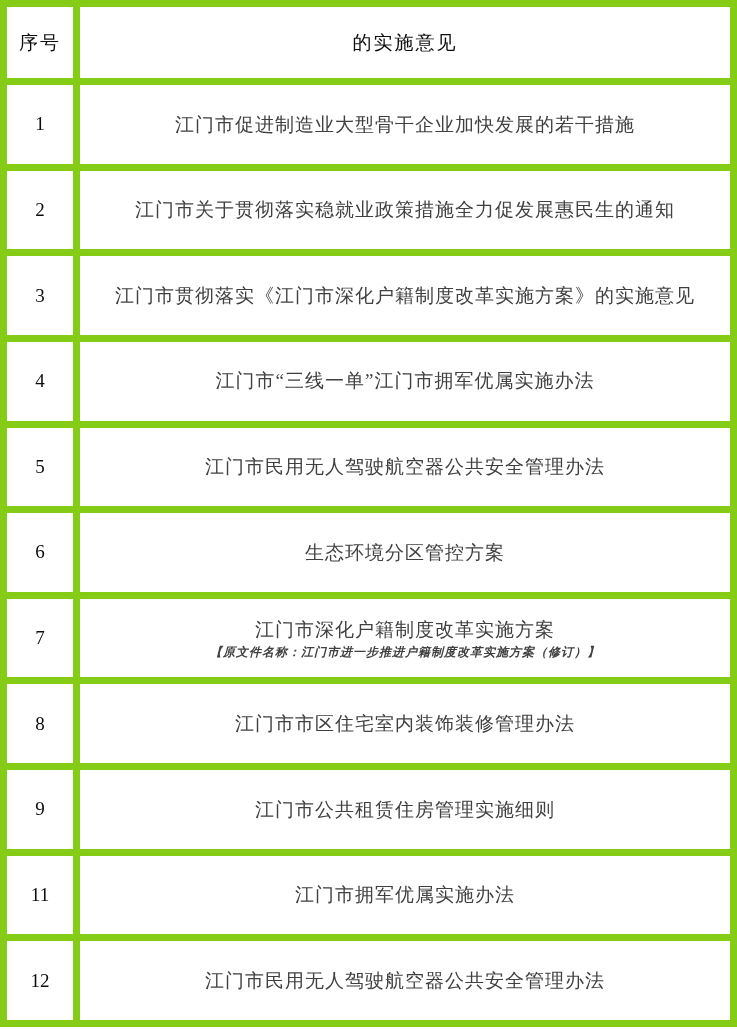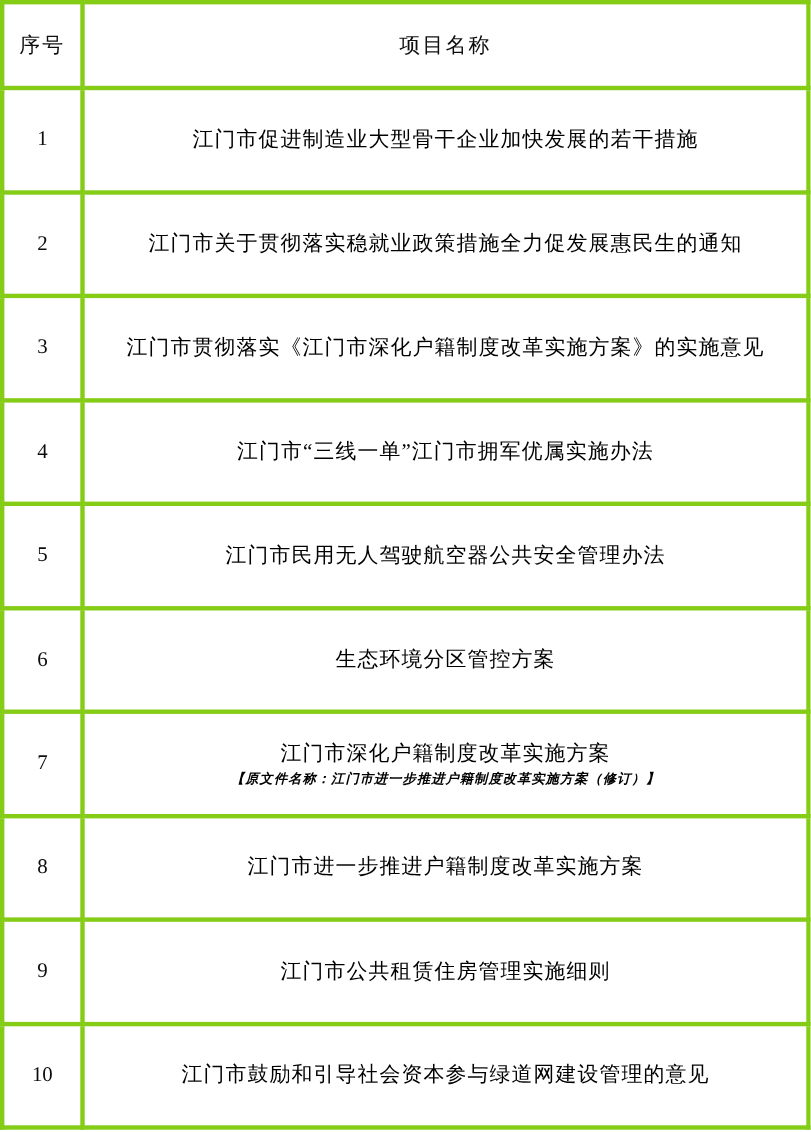--- a/index.html
+++ b/index.html
@@ -16,21 +16,21 @@
     color: #0d0d0d;
   }
   table.doc-table {
     width: 737px;
     height: 1027px;
     border-collapse: collapse;
     table-layout: fixed;
     background: #ffffff;
   }
   table.doc-table td, table.doc-table th {
-    border: 4px solid #84cc16;
+    border: 7px solid #84cc16;
     text-align: center;
     vertical-align: middle;
     padding: 2px 4px;
     box-sizing: border-box;
     overflow: hidden;
   }
   col.col-no { width: 73px; }
   col.col-name { width: auto; }
   tr.hdr-row { height: 78px; }
   tr.data-row { height: 79px; }
@@ -42,21 +42,21 @@
   }
   td.num-cell {
     font-size: 19px;
     letter-spacing: 0;
     color: #0d0d0d;
   }
   td.name-cell {
     font-size: 19px;
     letter-spacing: 1px;
     line-height: 1.55;
-    color: #000000;
+    color: #404040;
   }
   .proj-subtitle {
     display: block;
     font-size: 12px;
     font-weight: 700;
     letter-spacing: 1px;
     line-height: 1.45;
     font-style: italic;
   }
   .proj-subtitle:empty { display: none; }
@@ -67,21 +67,21 @@
 
 <div class="page">
   <table class="doc-table">
     <colgroup>
       <col class="col-no">
       <col class="col-name">
     </colgroup>
     <thead>
       <tr class="hdr-row">
         <th class="hdr-cell">序号</th>
-        <th class="hdr-cell">项目名称</th>
+        <th class="hdr-cell">的实施意见</th>
       </tr>
     </thead>
     <tbody>
       <tr class="data-row">
         <td class="num-cell">1</td>
         <td class="name-cell">
           <span class="proj-title">江门市促进制造业大型骨干企业加快发展的若干措施</span>
 
         </td>
       </tr>
@@ -123,33 +123,40 @@
       <tr class="data-row">
         <td class="num-cell">7</td>
         <td class="name-cell">
           <span class="proj-title">江门市深化户籍制度改革实施方案</span>
           <span class="proj-subtitle">【原文件名称：江门市进一步推进户籍制度改革实施方案（修订）】</span>
         </td>
       </tr>
       <tr class="data-row">
         <td class="num-cell">8</td>
         <td class="name-cell">
-          <span class="proj-title">江门市进一步推进户籍制度改革实施方案</span>
+          <span class="proj-title">江门市市区住宅室内装饰装修管理办法</span>
 
         </td>
       </tr>
       <tr class="data-row">
         <td class="num-cell">9</td>
         <td class="name-cell">
           <span class="proj-title">江门市公共租赁住房管理实施细则</span>
 
         </td>
       </tr>
       <tr class="data-row">
-        <td class="num-cell">10</td>
+        <td class="num-cell">11</td>
         <td class="name-cell">
-          <span class="proj-title">江门市鼓励和引导社会资本参与绿道网建设管理的意见</span>
+          <span class="proj-title">江门市拥军优属实施办法</span>
+
+        </td>
+      </tr>
+      <tr class="data-row">
+        <td class="num-cell">12</td>
+        <td class="name-cell">
+          <span class="proj-title">江门市民用无人驾驶航空器公共安全管理办法</span>
 
         </td>
       </tr>
     </tbody>
   </table>
 </div>
 
 </body></html>

